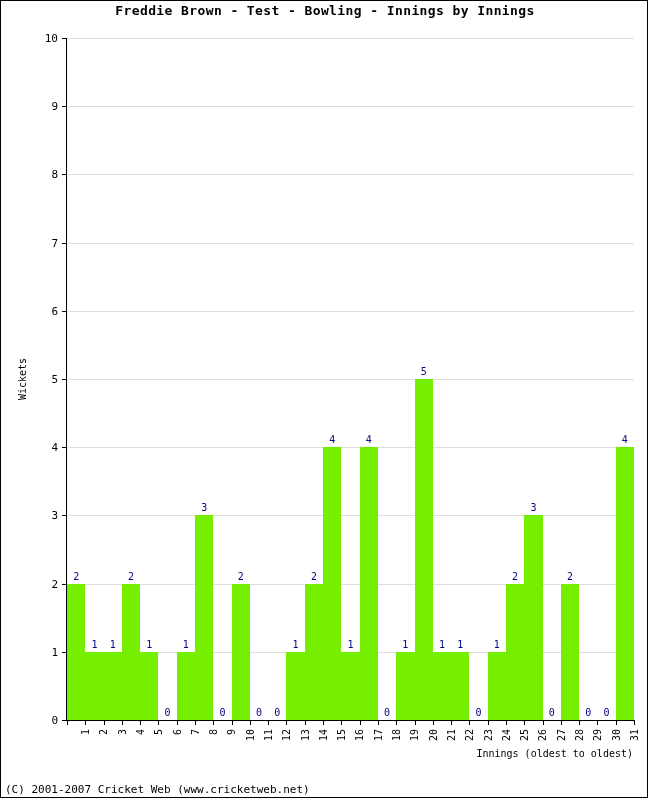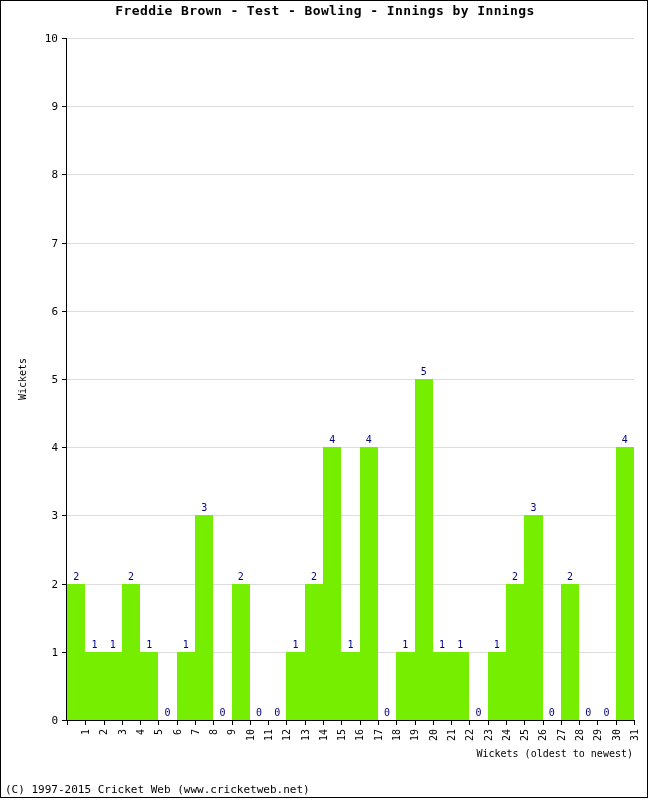--- a/index.html
+++ b/index.html
@@ -350,15 +350,15 @@
     </div>
     <div class="bar-slot" style="left: 548.71px; width: 18.2903px;">
       <div class="bar" style="height: 272.8px; background: rgb(118, 238, 0);"></div>
       <div class="bar-value" style="bottom: 274.8px; color: rgb(0, 0, 128);">4</div>
       <div class="xtick-mark" style="left: 0px;"></div>
       <div class="xtick-label" style="left: 13.1452px;">31</div>
     </div>
     <div class="xtick-mark" style="left: 567px; top: 682px; position: absolute;"></div>
   </div>
 
-<div id="x-axis-title">Wickets (oldest to newest)</div>
-
-<div id="copyright">(C) 1997-2015 Cricket Web (www.cricketweb.net)</div>
+<div id="x-axis-title">Innings (oldest to oldest)</div>
+
+<div id="copyright">(C) 2001-2007 Cricket Web (www.cricketweb.net)</div>
 
 </body></html>

